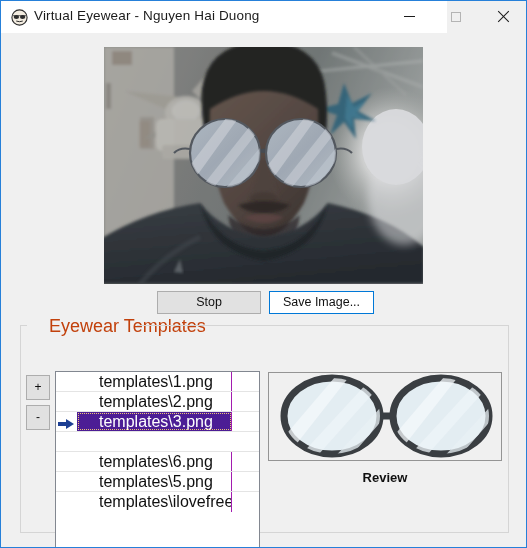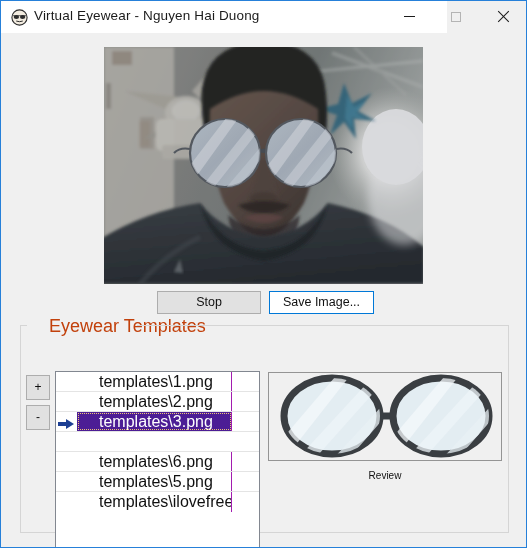--- a/index.html
+++ b/index.html
@@ -240,22 +240,23 @@
     border: 1px solid #949494;
     background: #f0f0f0;
     overflow: hidden;
   }
   .review-svg { display: block; }
   .review-label {
     position: absolute;
     left: 267px; top: 437px;
     width: 234px;
     text-align: center;
-    font-size: 10px;
+    font-size: 13px;
     color: #101010;
+    font-weight: bold;
   }
 </style>
 </head>
 <body>
 
 <div class="window">
 
   <div class="titlebar">
 
     <span class="title-icon">

